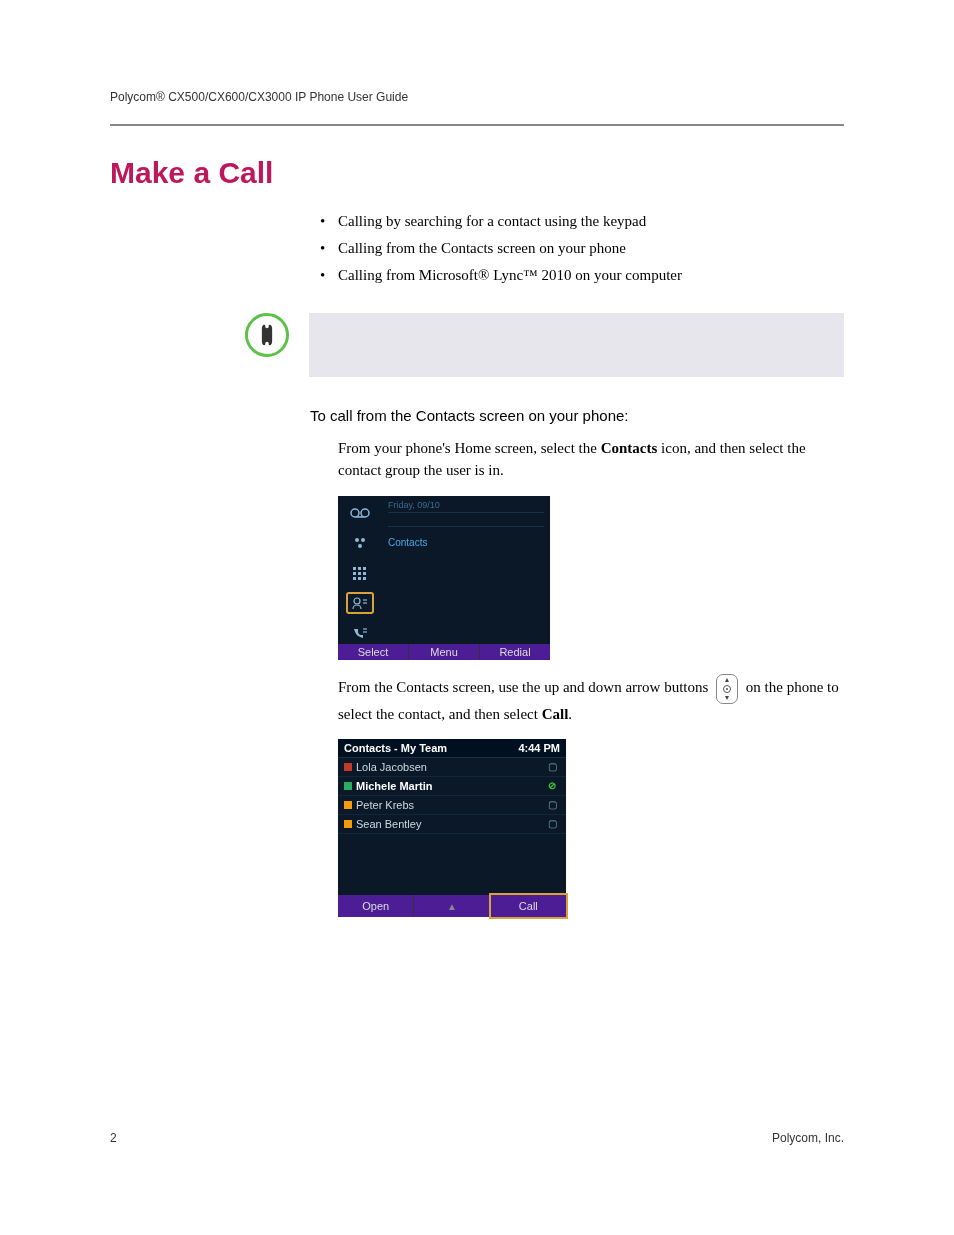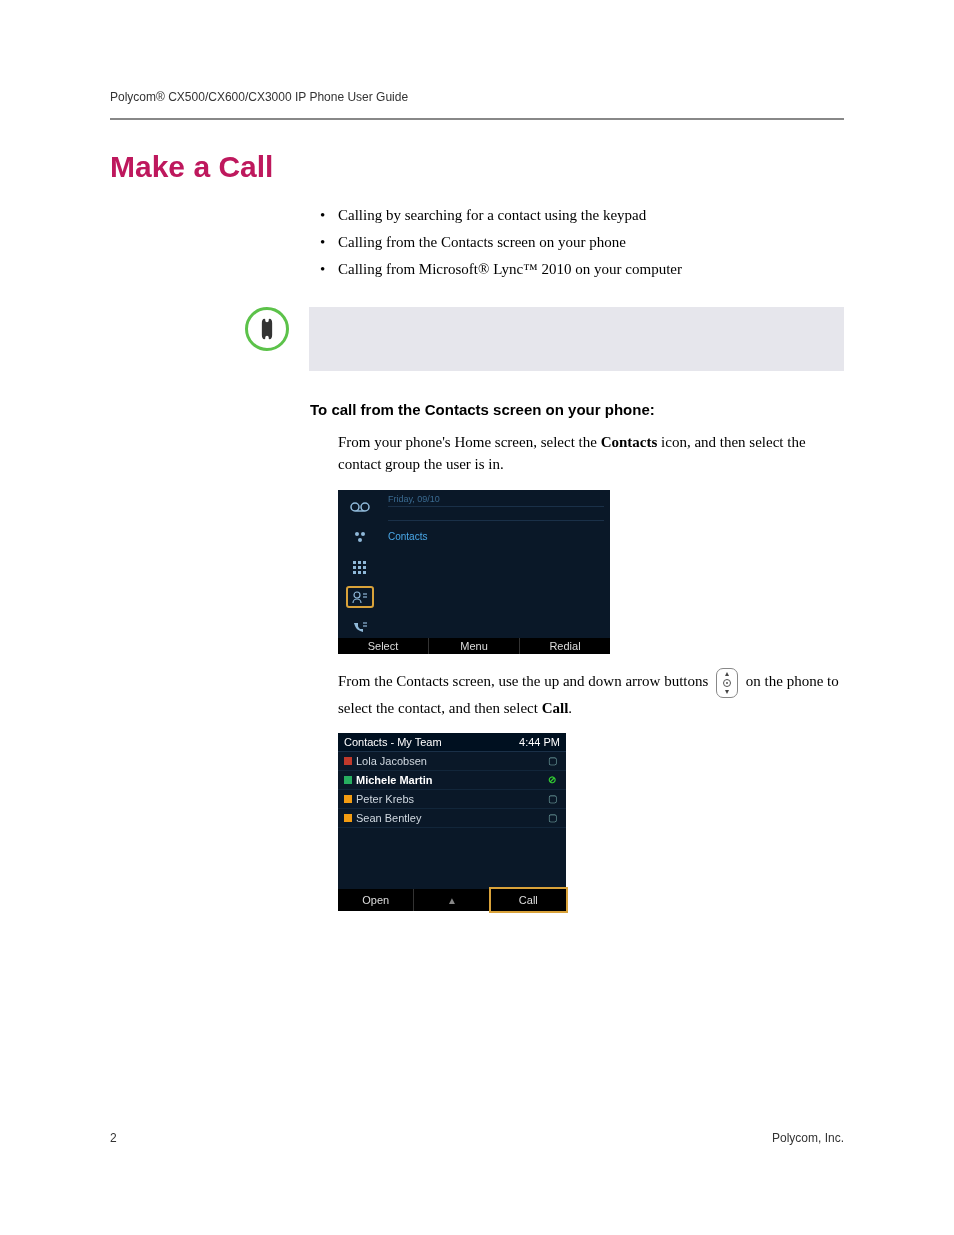--- a/index.html
+++ b/index.html
@@ -9,21 +9,21 @@
     color: #000;
     width: 954px;
     height: 1235px;
     position: relative;
   }
   .page { padding: 90px 110px 0 110px; }
   .header-line {
     font-family: Arial, Helvetica, sans-serif;
     font-size: 12px;
     color: #333;
-    padding-bottom: 14px;
+    padding-bottom: 20px;
     border-bottom: 2px solid #888;
     margin-bottom: 30px;
   }
   .section-title {
     font-family: Arial, Helvetica, sans-serif;
     font-weight: bold;
     font-size: 30px;
     color: #be185d;
     margin-bottom: 18px;
   }
@@ -64,30 +64,30 @@
     flex: 0 0 44px;
   }
   .callout-icon svg { width: 20px; height: 24px; fill: #333; }
   .callout-box {
     flex: 1;
     background: #e6e6ec;
     height: 64px;
   }
   .sub-heading {
     font-family: Arial, Helvetica, sans-serif;
-    font-weight: bold;
+    font-weight: normal;
     font-size: 15px;
     margin-bottom: 14px;
   }
   .indent-para { margin-left: 28px; }
   .bold { font-weight: bold; }
 
   
   .phone1 {
-    width: 272px; height: 164px;
+    width: 212px; height: 164px;
     background: #0a1828;
     margin: 14px 0 14px 28px;
     display: flex; flex-direction: column;
     font-family: 'Segoe UI', Arial, sans-serif;
   }
   .phone1-top { display: flex; flex: 1; }
   .p1-sidecol {
     width: 44px; background: #0a1828;
     display: flex; flex-direction: column; align-items: center;
     padding-top: 6px; gap: 8px;
@@ -102,42 +102,42 @@
     border-radius: 3px;
   }
   .p1-main { flex: 1; padding: 4px 6px; color: #6a8aa6; }
   .p1-date { font-size: 9px; color: #3a6a90; }
   .p1-time { font-family: 'Segoe UI Light', Arial; font-size: 28px; color: #3a6a90; letter-spacing: 1px; }
   .p1-time .am { font-size: 10px; vertical-align: top; margin-left: 4px; }
   .p1-line { height: 1px; background: #1a3048; margin: 2px 0; }
   .p1-faint { font-size: 8px; color: #2a5070; margin-top: 2px; }
   .p1-contacts { font-size: 10px; color: #4aa8e8; margin-top: 10px; }
   .phone1-footer, .phone2-footer {
-    display: flex; height: 22px; background: #000000;
+    display: flex; height: 22px; background: #4c1d95;
   }
   .p-foot-cell {
     flex: 1; display: flex; align-items: center; justify-content: center;
     color: #ddd; font-size: 11px;
     border-right: 1px solid #333;
   }
   .p-foot-cell:last-child { border-right: none; }
 
   
   .phone2 {
     width: 228px; height: 178px;
     background: #0a1828;
     margin: 14px 0 0 28px;
     display: flex; flex-direction: column;
     font-family: 'Segoe UI', Arial, sans-serif;
     color: #d0d8e0;
   }
   .p2-titlebar {
     background: #001020;
     display: flex; justify-content: space-between; align-items: center;
-    padding: 3px 6px; font-size: 11px; font-weight: normal; color: #fff;
+    padding: 3px 6px; font-size: 11px; font-weight: bold; color: #fff;
     border-bottom: 1px solid #1a3048;
     text-align: right;
   }
   .p2-list { flex: 1; }
   .p2-row {
     display: flex; align-items: center; justify-content: space-between;
     padding: 3px 6px; font-size: 11px;
     border-bottom: 1px solid #12263a;
   }
   .p2-row.sel { font-weight: bold; color: #fff; }

